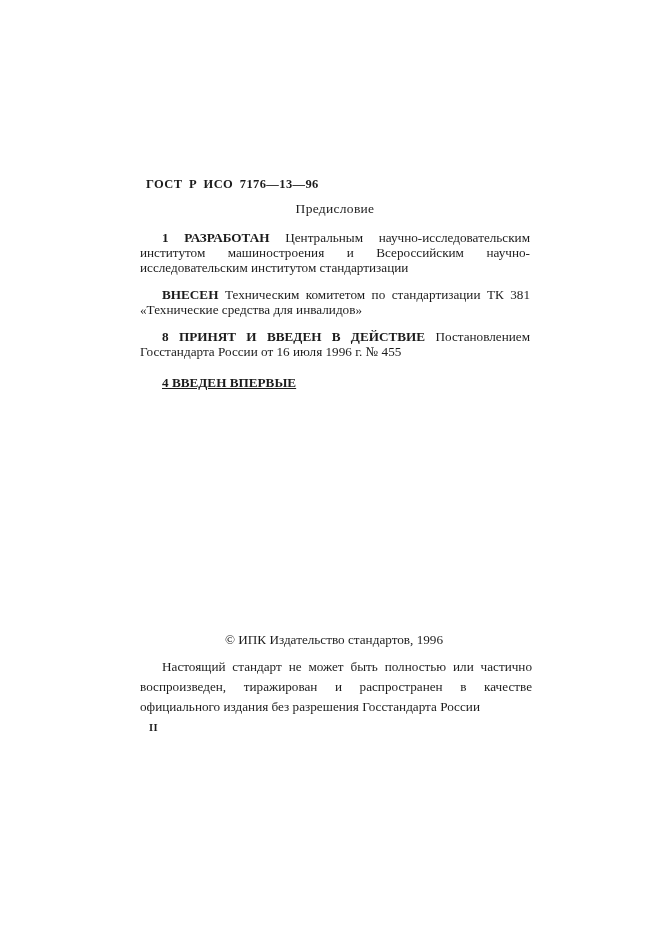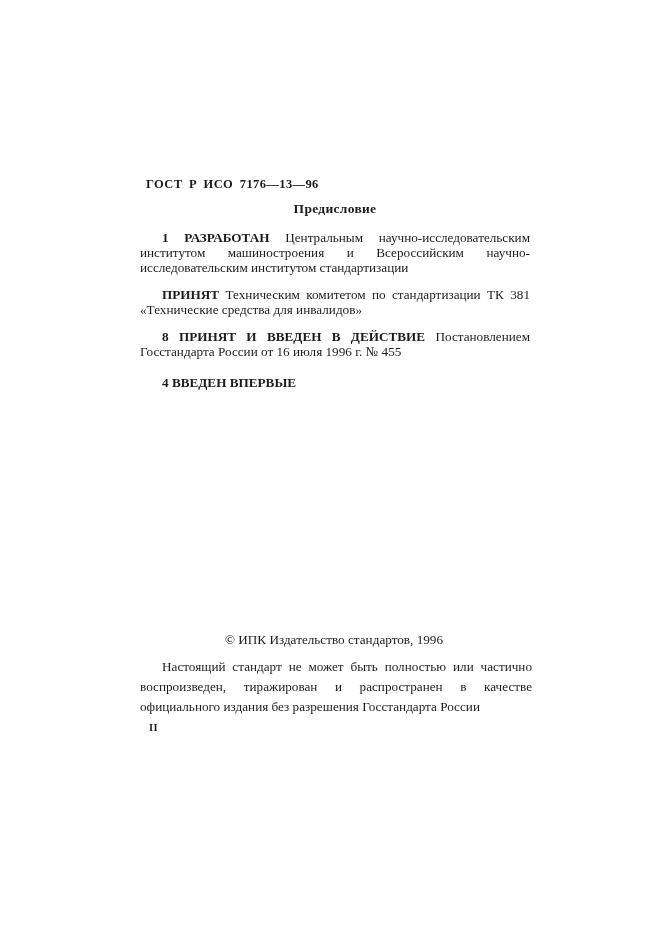--- a/index.html
+++ b/index.html
@@ -27,34 +27,34 @@
     font-weight: bold;
     letter-spacing: 0.4px;
     word-spacing: 3px;
     margin-left: 6px;
   }
   .title {
     text-align: center;
     font-size: 13.5px;
     margin-top: 9px;
     letter-spacing: 0.3px;
-    font-weight: bold;
   }
   p.para {
     font-size: 13.2px;
     line-height: 15px;
     text-align: justify;
     text-indent: 22px;
     margin: 12px 0 0 0;
   }
   p.para.first {
     margin-top: 13px;
   }
   p.para.last {
     margin-top: 16px;
+    text-decoration: underline;
   }
   .lead {
     font-weight: bold;
   }
   .copyright {
     position: absolute;
     left: 140px;
     top: 632px;
     width: 388px;
     text-align: center;
@@ -87,21 +87,21 @@
 <div class="page">
 
   <div class="content">
 
     <div class="doc-code">ГОСТ Р ИСО 7176—13—96</div>
 
     <div class="title">Предисловие</div>
 
     <p class="para first"><span class="lead">1 РАЗРАБОТАН</span><span> Центральным научно-исследовательским институтом машиностроения и Всероссийским научно-исследовательским институтом стандартизации</span></p>
 
-    <p class="para"><span class="lead">ПРИНЯТ</span><span> Техническим комитетом по стандартизации ТК 381 «Технические средства для инвалидов»</span></p>
+    <p class="para"><span class="lead">ВНЕСЕН</span><span> Техническим комитетом по стандартизации ТК 381 «Технические средства для инвалидов»</span></p>
 
     <p class="para"><span class="lead">8 ПРИНЯТ И ВВЕДЕН В ДЕЙСТВИЕ</span><span> Постановлением Госстандарта России от 16 июля 1996 г. № 455</span></p>
 
 
     <p class="para last"><span class="lead">4 ВВЕДЕН ВПЕРВЫЕ</span><span></span></p>
 
   </div>
 
   <div class="copyright">© ИПК Издательство стандартов, 1996</div>
 

